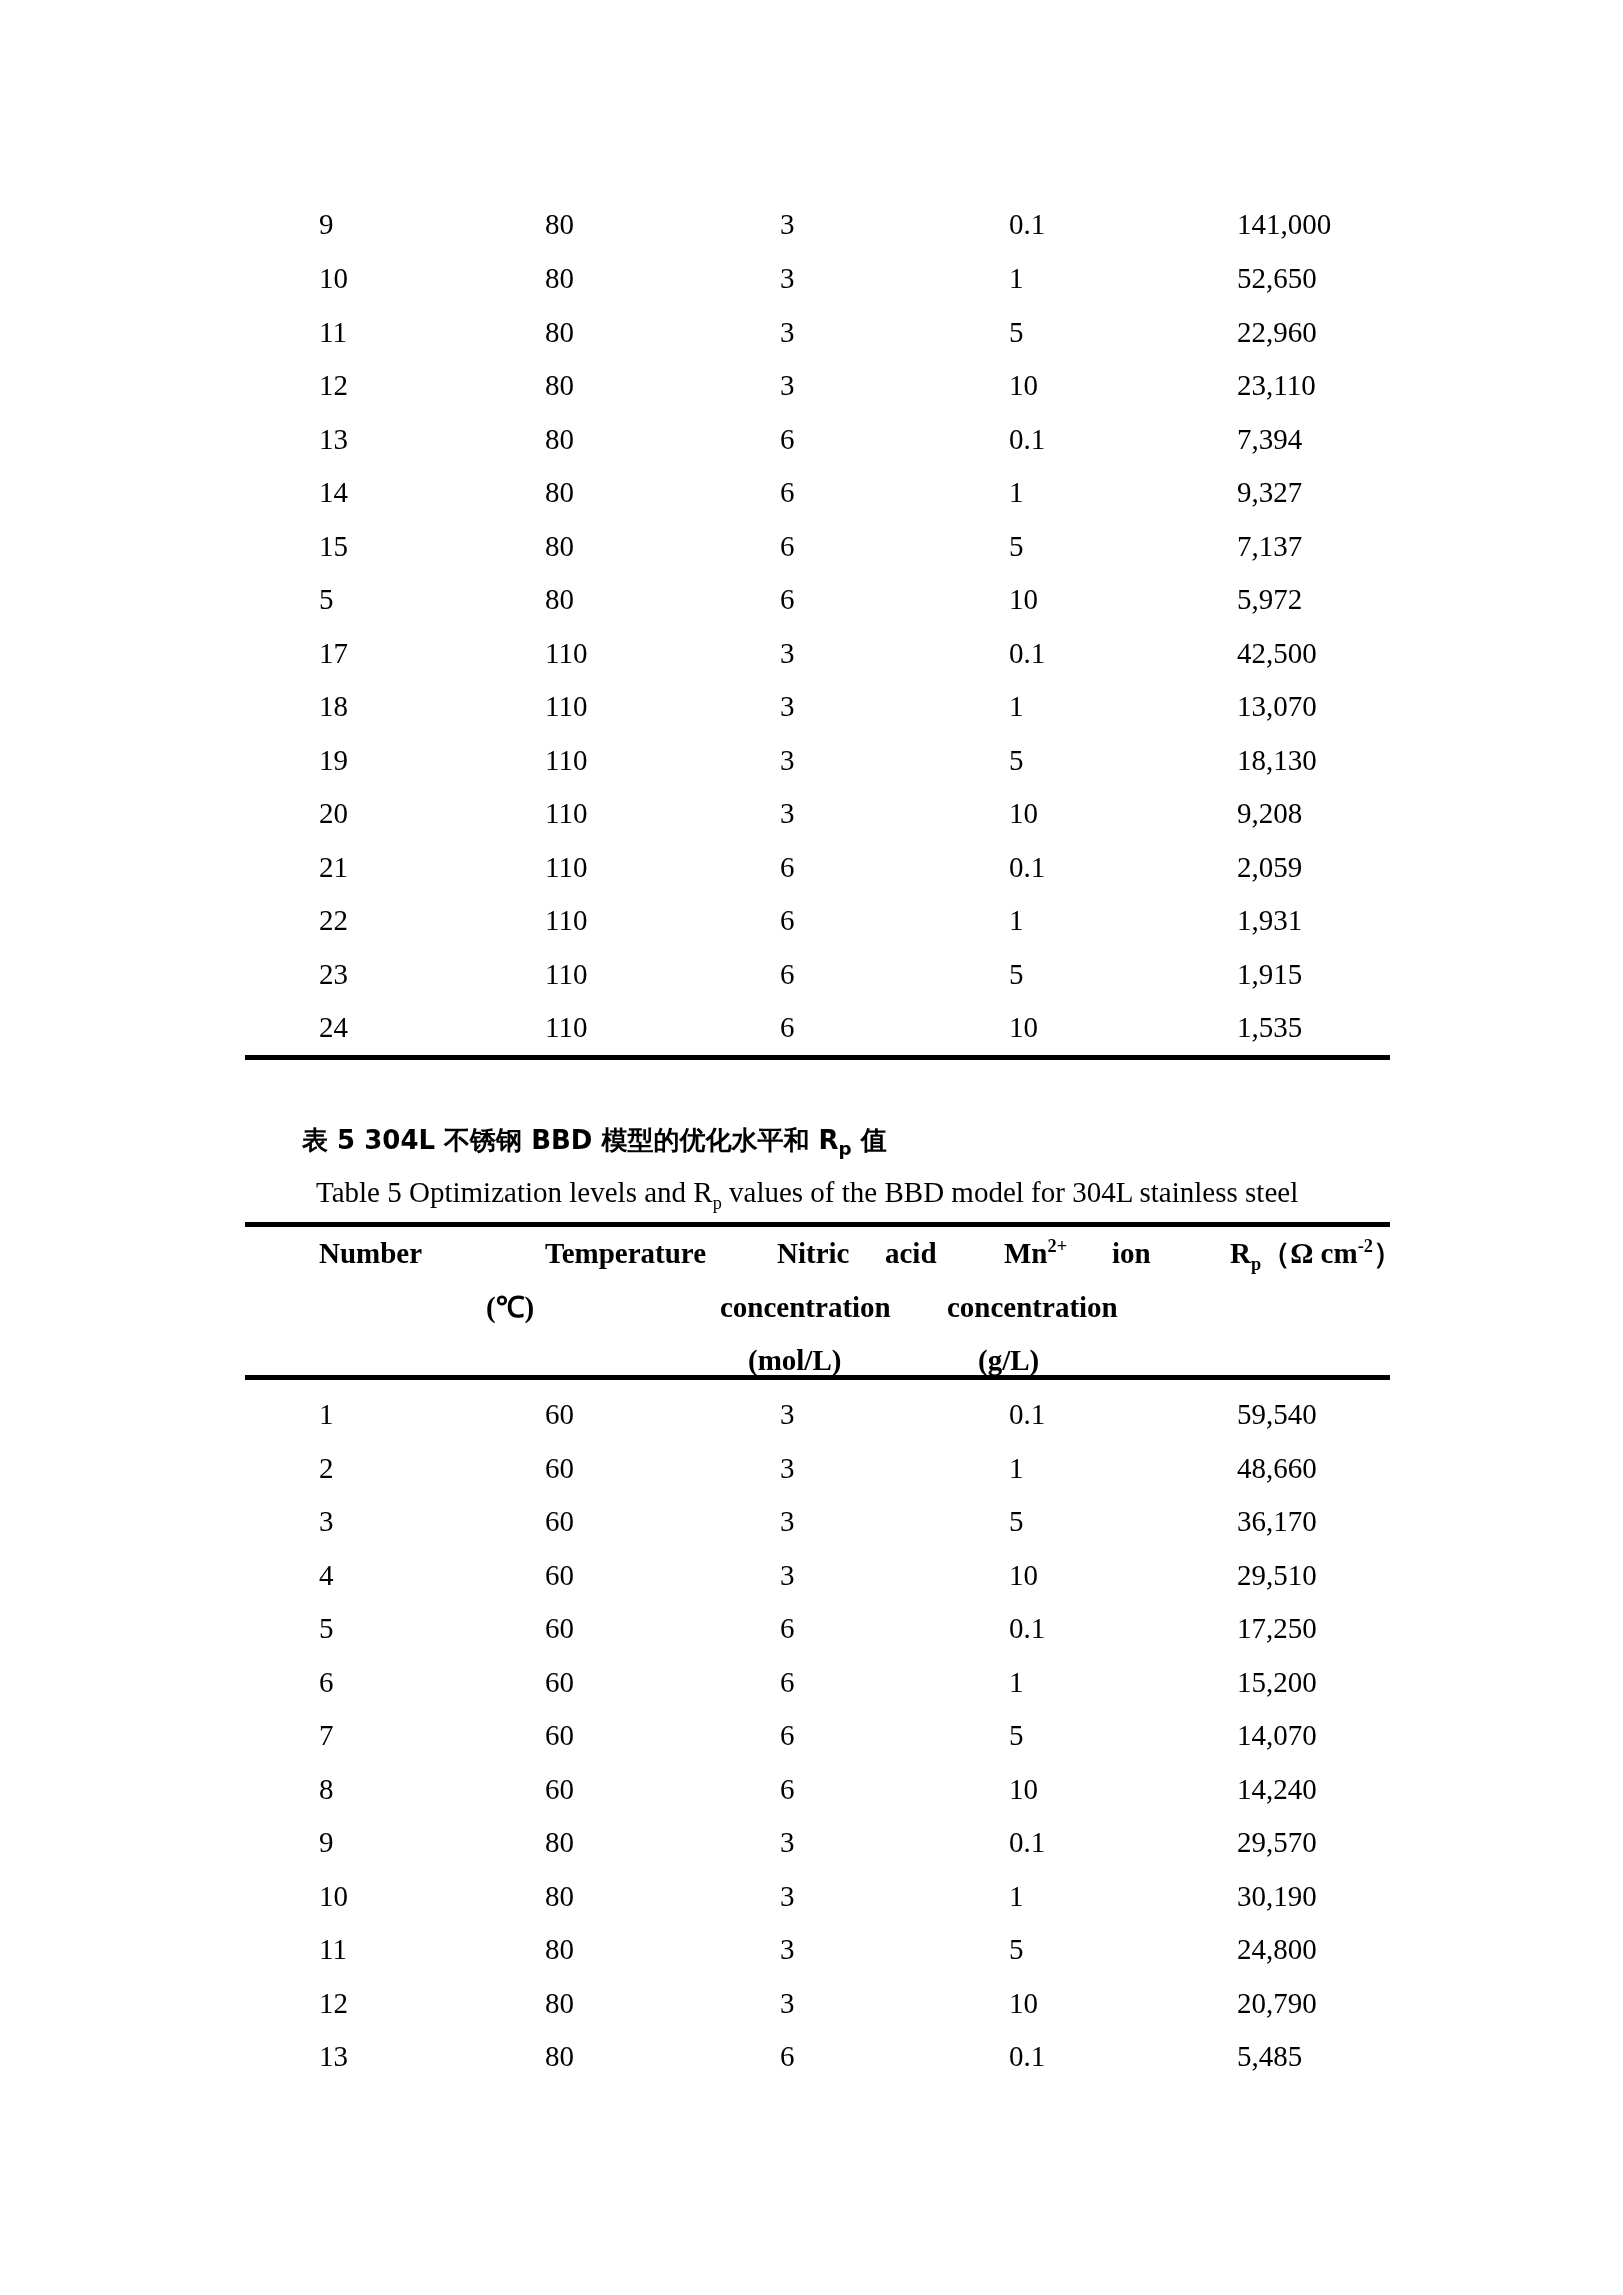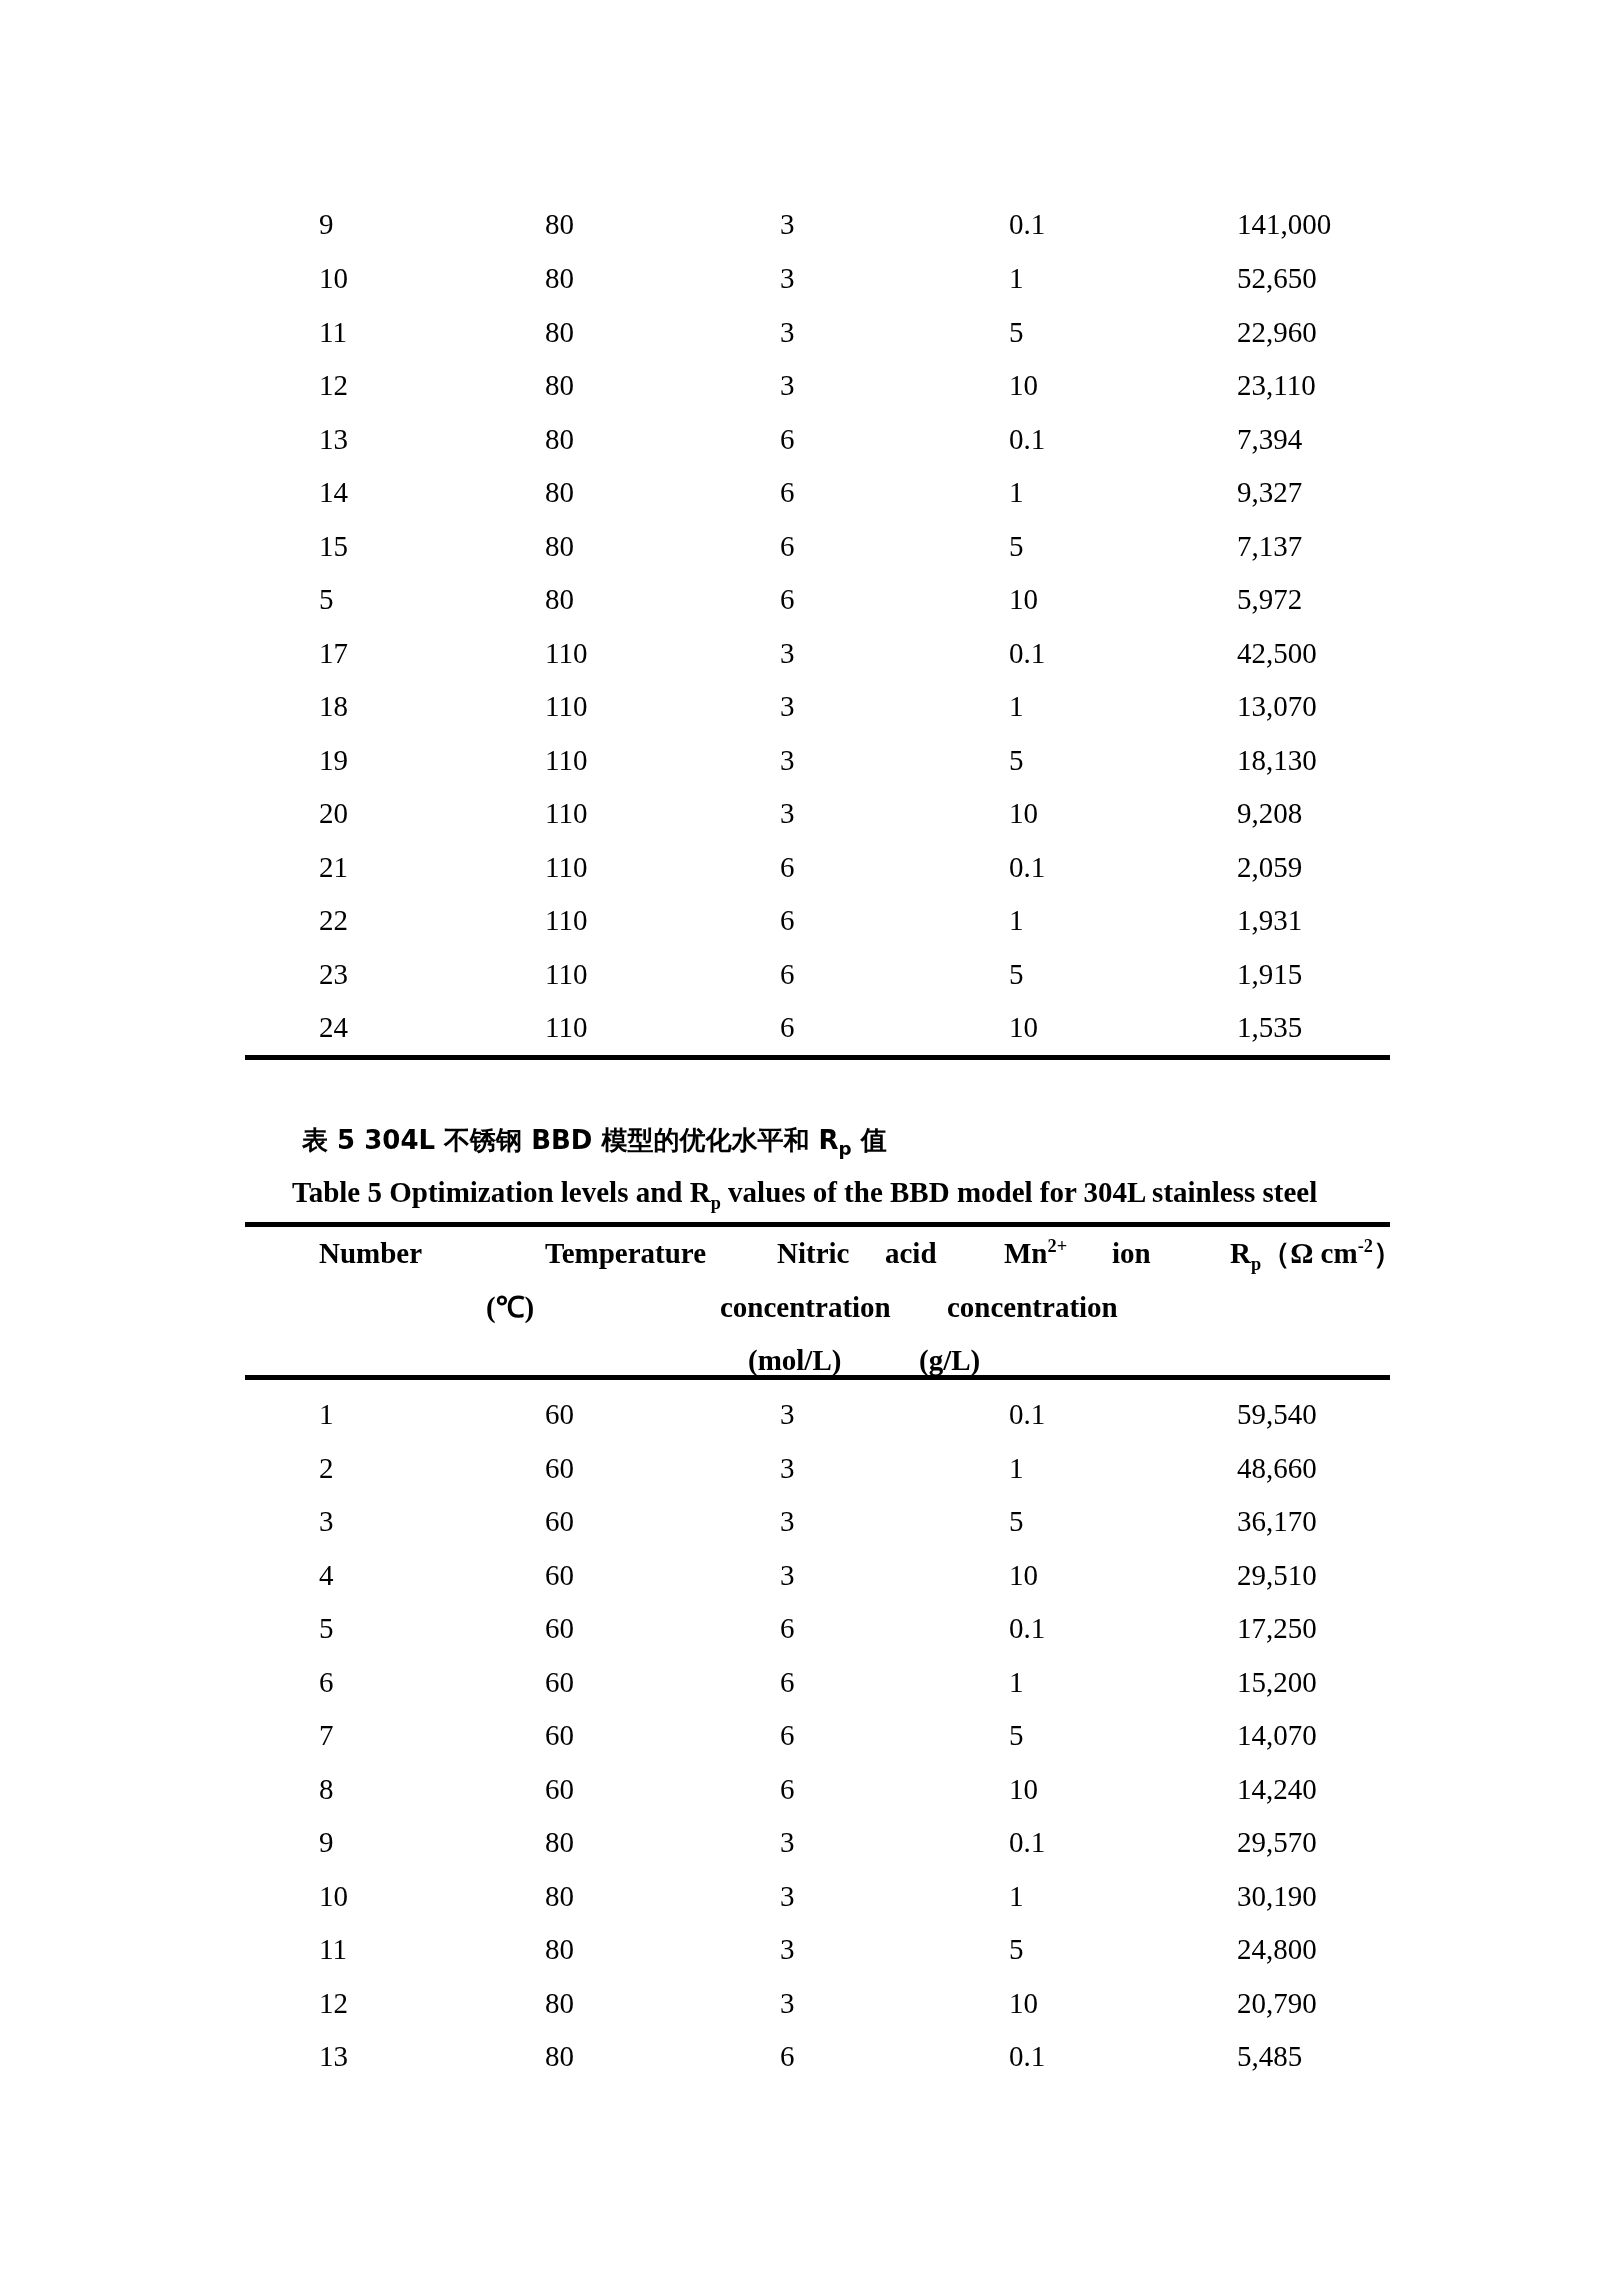--- a/index.html
+++ b/index.html
@@ -4,21 +4,21 @@
 <style>
   html, body { margin:0; padding:0; background:#ffffff; }
   body { width:1623px; height:2295px; position:relative; overflow:hidden;
          font-family:"Liberation Serif", serif; color:#000; }
   .row { position:absolute; left:0; width:1623px; height:39px; }
   .cell { position:absolute; top:0; font-size:29px; line-height:39px; white-space:nowrap; }
   .c0 { left:319px; } .c1 { left:545px; } .c2 { left:780px; } .c3 { left:1009px; } .c4 { left:1237px; }
   .rule { position:absolute; left:245px; width:1145px; background:#000; }
   .cap-cn { position:absolute; left:302px; top:1122px; font-family:"DejaVu Sans", sans-serif;
             font-weight:bold; font-size:26px; line-height:37px; white-space:nowrap; }
-  .cap-en { position:absolute; left:292px; top:1173px; font-size:29px; line-height:39px; white-space:nowrap;font-weight:bold; }
+  .cap-en { position:absolute; left:316px; top:1173px; font-size:29px; line-height:39px; white-space:nowrap; }
   sub, sup { font-size:18.3px; line-height:0; }
   .hcell { position:absolute; font-size:29px; line-height:39px; white-space:nowrap;font-weight:bold; }
 </style>
 </head>
 <body>
 
 <div id="t4">
     <div class="row" style="top: 205px;">
       <span class="cell c0">9</span>
       <span class="cell c1">80</span>
@@ -147,21 +147,21 @@
   <span class="hcell" style="left:319px;top:1234px;">Number</span>
   <span class="hcell" style="left:545px;top:1234px;">Temperature</span>
   <span class="hcell" style="left:486px;top:1288px;">(℃)</span>
   <span class="hcell" style="left:777px;top:1234px;">Nitric</span>
   <span class="hcell" style="left:885px;top:1234px;">acid</span>
   <span class="hcell" style="left:720px;top:1288px;">concentration</span>
   <span class="hcell" style="left:720px;top:1341px;margin-left:28px;">(mol/L)</span>
   <span class="hcell" style="left:1004px;top:1234px;"><span>Mn</span><sup>2+</sup></span>
   <span class="hcell" style="left:1112px;top:1234px;">ion</span>
   <span class="hcell" style="left:947px;top:1288px;">concentration</span>
-  <span class="hcell" style="left:919px;top:1341px;">(g/L)</span>
+  <span class="hcell" style="left:978px;top:1341px;">(g/L)</span>
   <span class="hcell" style="left:1230px;top:1234px;"><span>R</span><sub>p</sub><span>（Ω cm</span><sup>-2</sup><span>）</span></span>
 </div>
 
 <div class="rule" style="top:1375px;height:4.6px;"></div>
 
 <div id="t5">
     <div class="row" style="top: 1395px;">
       <span class="cell c0">1</span>
       <span class="cell c1">60</span>
       <span class="cell c2">3</span>

